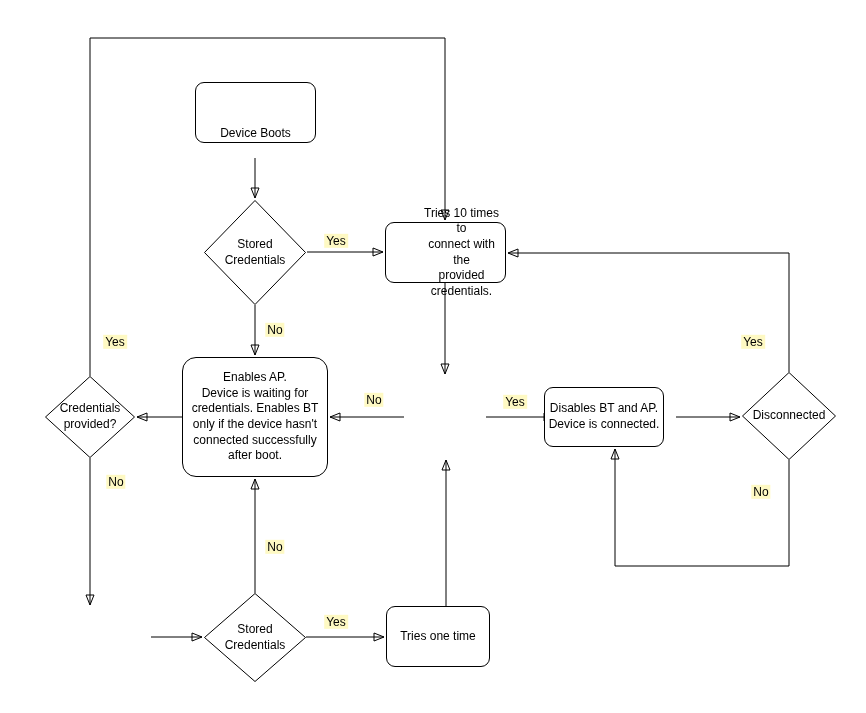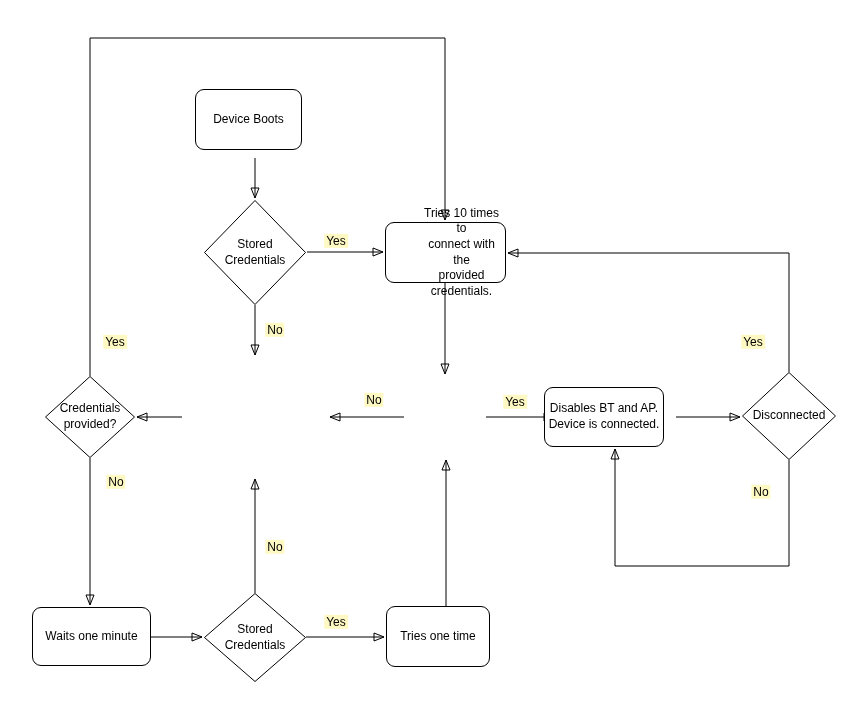--- a/index.html
+++ b/index.html
@@ -96,38 +96,46 @@
     <path d="M676,417 H740" marker-end="url(#arrow)"></path>
     <path d="M789,372 V253 H508" marker-end="url(#arrow)"></path>
     <path d="M789,460 V566 H615 V449" marker-end="url(#arrow)"></path>
     <path d="M182,417 H137" marker-end="url(#arrow)"></path>
     <path d="M90,458 V605" marker-end="url(#arrow)"></path>
     <path d="M151,637 H202" marker-end="url(#arrow)"></path>
     <path d="M255,593 V479" marker-end="url(#arrow)"></path>
     <path d="M306,637 H384" marker-end="url(#arrow)"></path>
   </svg>
 
-  <div class="node box" style="left:195px; top:89px; width:107px; height:61px;">
+  <div class="node box" style="left:195px; top:82px; width:121px; height:61px;align-items:flex-end;">
     <span class="node-label">Device Boots</span>
   </div>
 
   <div class="node diamond" style="left:204px; top:200px; width:102px; height:105px;">
     <svg class="diamond-svg" width="102" height="105" viewBox="0 0 102 105">
       <polygon points="51,0.5 101.5,52.5 51,104.5 0.5,52.5"></polygon>
     </svg>
     <span class="node-label">Stored
 Credentials</span>
   </div>
 
   <div class="node box" style="left:385px; top:222px; width:121px; height:61px;padding-left:32px;">
     <span class="node-label">Tries 10 times to
 connect with the
 provided credentials.</span>
   </div>
 
+  <div class="node box" style="left:182px; top:357px; width:146px; height:120px; border-radius:14px;">
+    <span class="node-label">Enables AP.
+Device is waiting for
+credentials. Enables BT
+only if the device hasn't
+connected successfully
+after boot.</span>
+  </div>
 
 
   <div class="node box" style="left:544px; top:387px; width:120px; height:60px;">
     <span class="node-label">Disables BT and AP.
 Device is connected.</span>
   </div>
 
   <div class="node diamond" style="left:742px; top:372px; width:94px; height:88px;">
     <svg class="diamond-svg" width="94" height="88" viewBox="0 0 94 88">
       <polygon points="47,0.5 93.5,44 47,87.5 0.5,44"></polygon>
@@ -136,23 +144,20 @@
   </div>
 
   <div class="node diamond" style="left:45px; top:376px; width:90px; height:82px;">
     <svg class="diamond-svg" width="90" height="82" viewBox="0 0 90 82">
       <polygon points="45,0.5 89.5,41 45,81.5 0.5,41"></polygon>
     </svg>
     <span class="node-label">Credentials
 provided?</span>
   </div>
 
-  <div class="node box" style="left:32px; top:607px; width:119px; height:59px;">
-    <span class="node-label">Waits one minute</span>
-  </div>
 
   <div class="node diamond" style="left:204px; top:593px; width:102px; height:89px;">
     <svg class="diamond-svg" width="102" height="89" viewBox="0 0 102 89">
       <polygon points="51,0.5 101.5,44.5 51,88.5 0.5,44.5"></polygon>
     </svg>
     <span class="node-label">Stored
 Credentials</span>
   </div>
 
   <div class="node box" style="left:386px; top:606px; width:104px; height:61px;">

